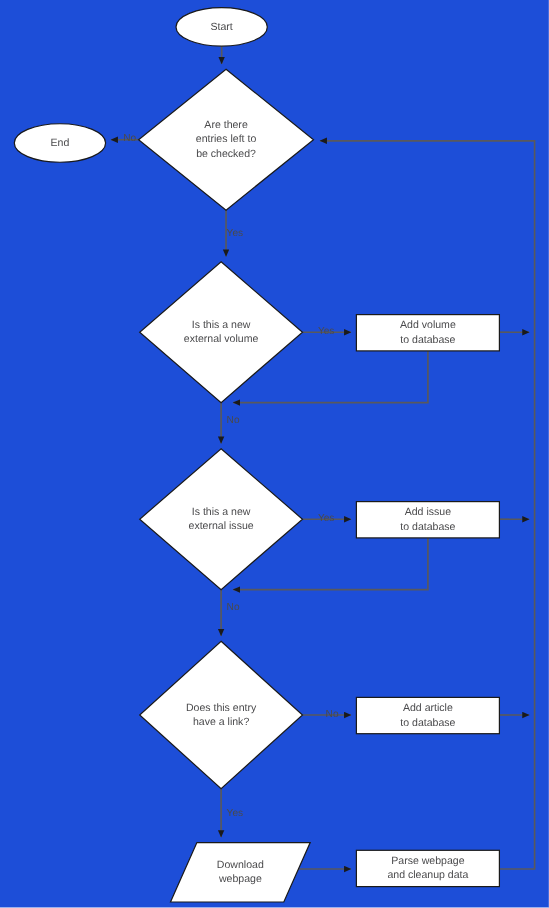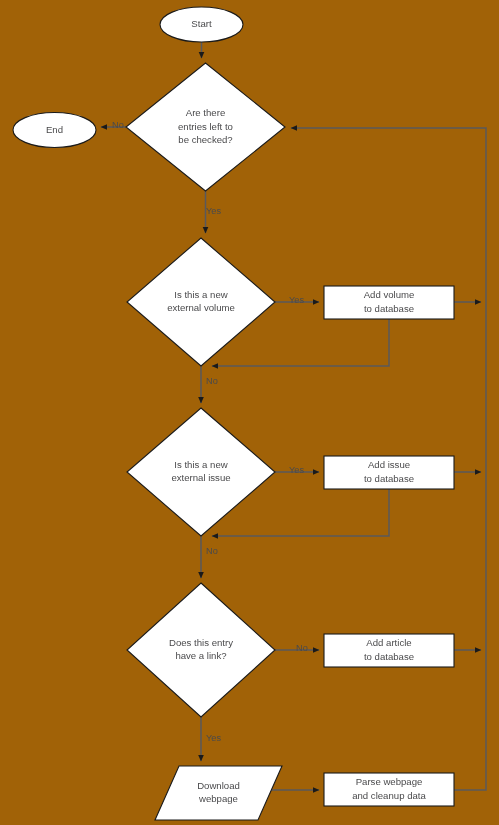--- a/index.html
+++ b/index.html
@@ -11,21 +11,21 @@
   body {
     width: 499px;
     height: 825px;
     font-family: "Liberation Sans", "DejaVu Sans", sans-serif;
     overflow: hidden;
   }
   #flow-root {
     position: relative;
     width: 499px;
     height: 825px;
-    background: #a16207;
+    background: #1d4ed8;
   }
   svg#flow-svg {
     position: absolute;
     top: 0;
     left: 0;
     width: 499px;
     height: 825px;
     display: block;
   }
   .node-shape {

